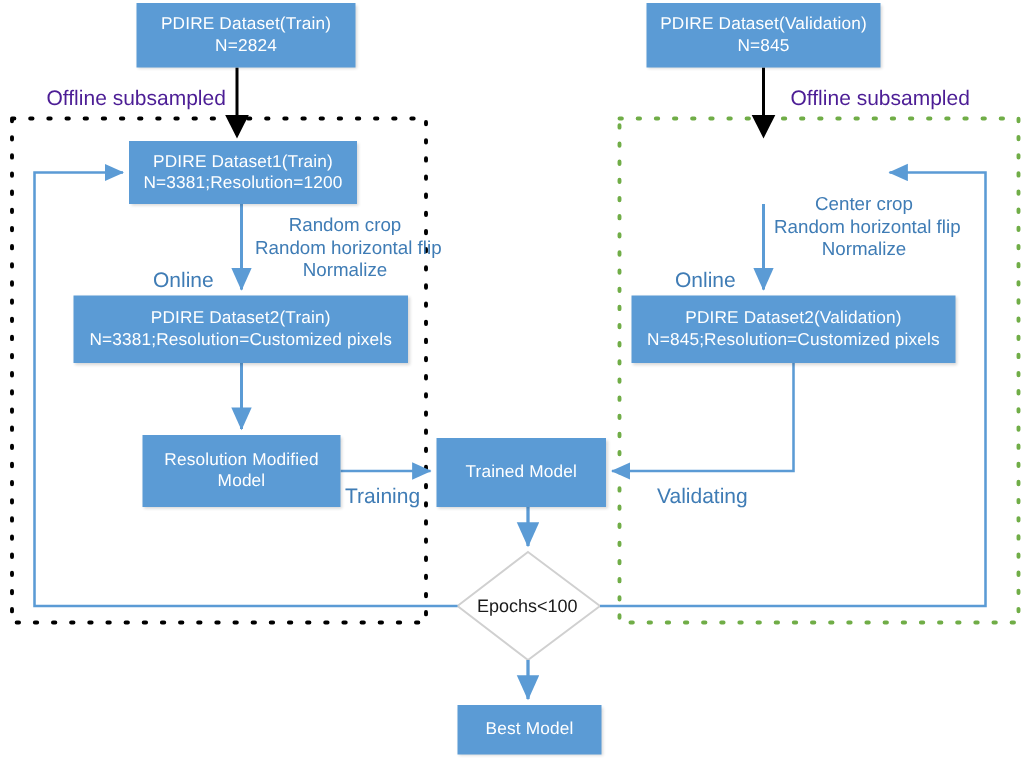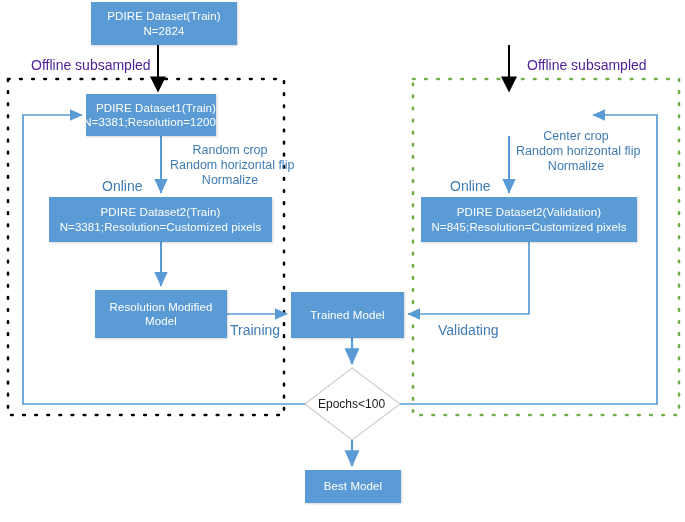--- a/index.html
+++ b/index.html
@@ -109,22 +109,26 @@
 
     <line x1="161" y1="140" x2="161" y2="190" stroke="#5b9bd5" stroke-width="1.4"></line>
     <line x1="509" y1="140" x2="509" y2="190" stroke="#5b9bd5" stroke-width="1.4"></line>
   </svg>
 
   <div class="node" style="left:91px; top:2px; width:146px; height:43px;">
     <span>PDIRE Dataset(Train)</span>
     <span>N=2824</span>
   </div>
 
+  <div class="node" style="left:431px; top:2px; width:156px; height:43px;">
+    <span>PDIRE Dataset(Validation)</span>
+    <span>N=845</span>
+  </div>
 
-  <div class="node" style="left:86px; top:94px; width:130px; height:42px;align-items:flex-end;">
+  <div class="node" style="left:86px; top:94px; width:152px; height:42px;">
     <span>PDIRE Dataset1(Train)</span>
     <span>N=3381;Resolution=1200</span>
   </div>
 
 
   <div class="node" style="left:49px; top:197px; width:223px; height:45px;">
     <span>PDIRE Dataset2(Train)</span>
     <span>N=3381;Resolution=Customized pixels</span>
   </div>
 

